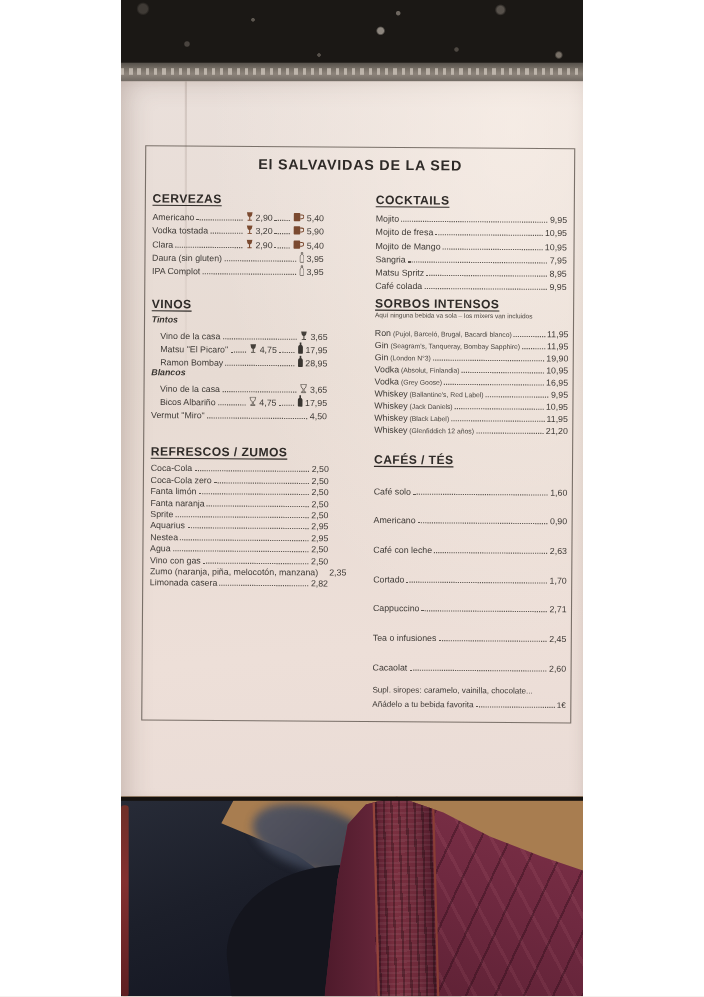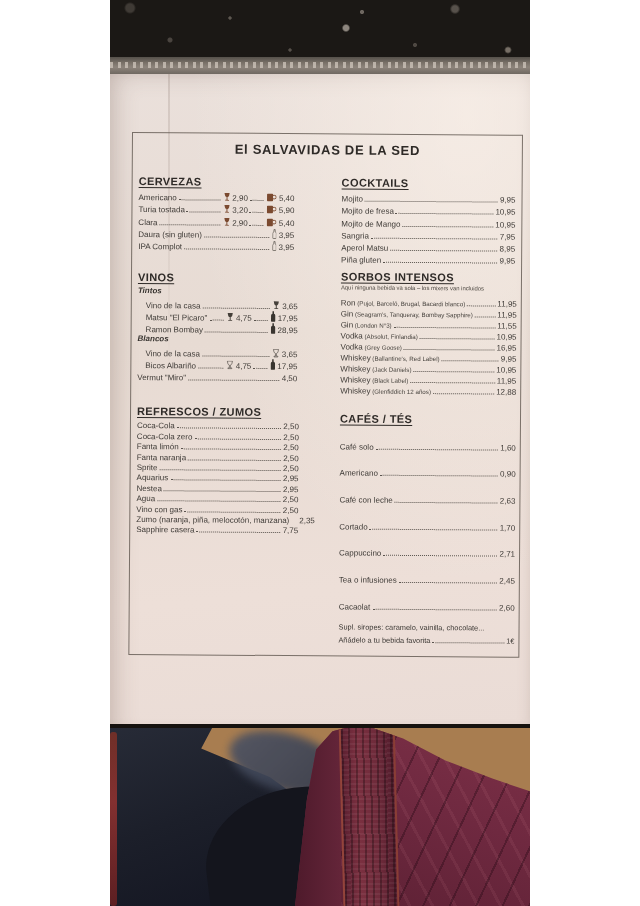--- a/index.html
+++ b/index.html
@@ -124,21 +124,21 @@
               <span class="middots"></span>
               <span class="ic ic-mug">
                 <svg viewBox="0 0 13 12" width="10" height="9">
                   <rect x="0.5" y="1" width="8" height="10" rx="1" fill="#7b4a30"></rect>
                   <path d="M8.5 3.2h2a1.9 1.9 0 0 1 0 4.6h-2" fill="none" stroke="#7b4a30" stroke-width="1.3"></path>
                 </svg>
               </span>
               <span class="pr">5,40</span>
             </div>
             <div class="row">
-              <span class="nm">Turia tostada</span>
+              <span class="nm">Vodka tostada</span>
               <span class="dots"></span>
               <span class="ic ic-beerglass">
                 <svg viewBox="0 0 10 13" width="7" height="9">
                   <path fill="#7b4a30" d="M1.3.5h7.4l-.7 3.4c-.25 1.3-1.2 2.2-2.3 2.5v4h2.1v1.1H2.2v-1.1h2.1v-4C3.2 6.1 2.25 5.2 2 3.9Z"></path>
                 </svg>
               </span>
               <span class="pr">3,20</span>
               <span class="middots"></span>
               <span class="ic ic-mug">
                 <svg viewBox="0 0 13 12" width="10" height="9">
@@ -206,26 +206,26 @@
               <span class="nm">Mojito de Mango</span>
               <span class="dots"></span>
               <span class="pr">10,95</span>
             </div>
             <div class="row">
               <span class="nm">Sangria</span>
               <span class="dots"></span>
               <span class="pr">7,95</span>
             </div>
             <div class="row">
-              <span class="nm">Aperol Matsu</span>
+              <span class="nm">Matsu Spritz</span>
               <span class="dots"></span>
               <span class="pr">8,95</span>
             </div>
             <div class="row">
-              <span class="nm">Piña gluten</span>
+              <span class="nm">Café colada</span>
               <span class="dots"></span>
               <span class="pr">9,95</span>
             </div>
           </div>
       </section>
 
       <section class="sec s-vinos">
         <h3>VINOS</h3>
         <div class="list">
             <div class="group-label">Tintos</div>
@@ -312,21 +312,21 @@
               <span class="pr">11,95</span>
             </div>
             <div class="row">
               <span class="nm">Gin<span class="detail"> (Seagram's, Tanqueray, Bombay Sapphire)</span></span>
               <span class="dots"></span>
               <span class="pr">11,95</span>
             </div>
             <div class="row">
               <span class="nm">Gin<span class="detail"> (London N°3)</span></span>
               <span class="dots"></span>
-              <span class="pr">11,55</span>
+              <span class="pr">19,90</span>
             </div>
             <div class="row">
               <span class="nm">Vodka<span class="detail"> (Absolut, Finlandia)</span></span>
               <span class="dots"></span>
               <span class="pr">10,95</span>
             </div>
             <div class="row">
               <span class="nm">Vodka<span class="detail"> (Grey Goose)</span></span>
               <span class="dots"></span>
               <span class="pr">16,95</span>
@@ -342,21 +342,21 @@
               <span class="pr">10,95</span>
             </div>
             <div class="row">
               <span class="nm">Whiskey<span class="detail"> (Black Label)</span></span>
               <span class="dots"></span>
               <span class="pr">11,95</span>
             </div>
             <div class="row">
               <span class="nm">Whiskey<span class="detail"> (Glenfiddich 12 años)</span></span>
               <span class="dots"></span>
-              <span class="pr">12,88</span>
+              <span class="pr">21,20</span>
             </div>
           </div>
       </section>
 
       <section class="sec s-refrescos">
         <h3>REFRESCOS / ZUMOS</h3>
         <div class="list">
             <div class="row">
               <span class="nm">Coca-Cola</span>
               <span class="dots"></span>
@@ -401,23 +401,23 @@
               <span class="nm">Vino con gas</span>
               <span class="dots"></span>
               <span class="pr">2,50</span>
             </div>
             <div class="row">
               <span class="nm">Zumo (naranja, piña, melocotón, manzana)</span>
               <span class="dots nodots"></span>
               <span class="pr">2,35</span>
             </div>
             <div class="row">
-              <span class="nm">Sapphire casera</span>
-              <span class="dots"></span>
-              <span class="pr">7,75</span>
+              <span class="nm">Limonada casera</span>
+              <span class="dots"></span>
+              <span class="pr">2,82</span>
             </div>
           </div>
       </section>
 
       <section class="sec s-cafes">
         <h3>CAFÉS / TÉS</h3>
         <div class="list">
             <div class="row">
               <span class="nm">Café solo</span>
               <span class="dots"></span>

